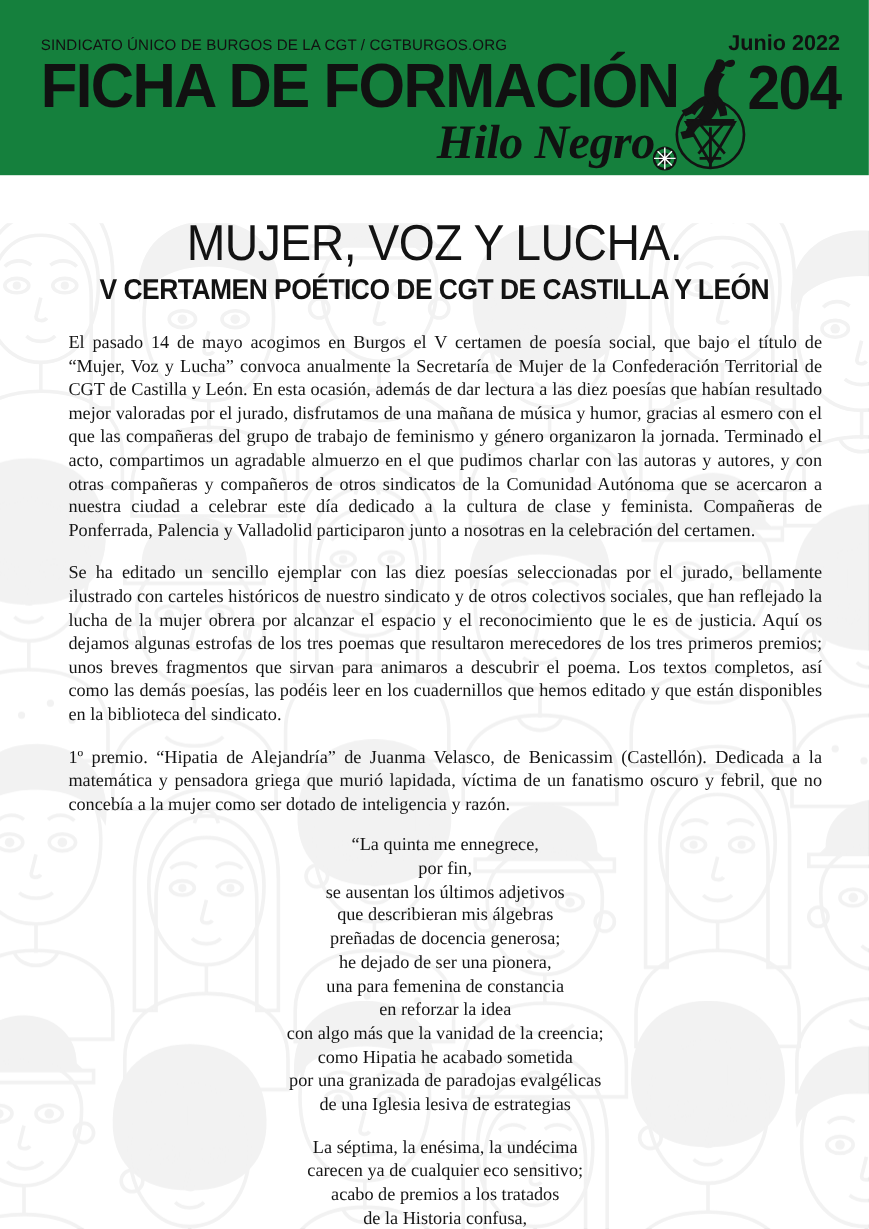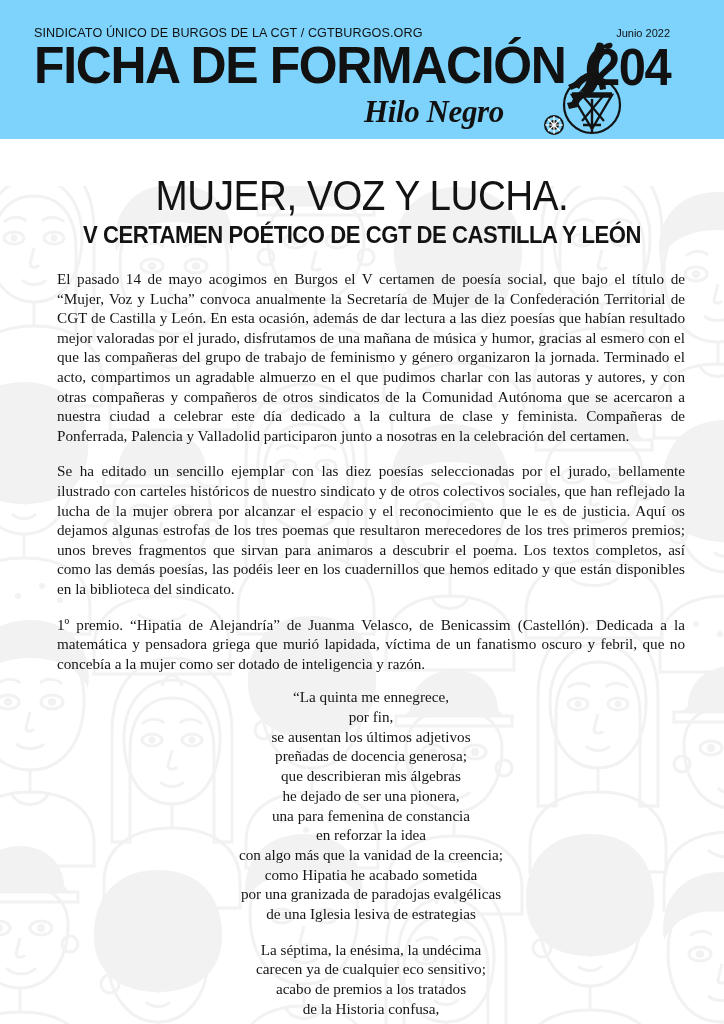--- a/index.html
+++ b/index.html
@@ -30,40 +30,40 @@
     position: absolute;
     left: 0; top: 0;
     width: 724px;
     height: 1024px;
     z-index: 2;
   }
 
   
   .masthead {
     position: relative;
-    padding: 26px 54px 0 34px;
-    background: #7dd3fc;
+    padding: 26px 24px 0 34px;
+    background: #15803d;
   }
   .masthead-top {
     display: flex;
     justify-content: space-between;
     align-items: baseline;
     font-family: "Liberation Sans", "DejaVu Sans", sans-serif;
     margin-bottom: 3px;
   }
   .mast-source {
     font-size: 12.6px;
     letter-spacing: 0.1px;
     color: #111111;
     font-weight: 400;
   }
   .mast-date {
-    font-size: 11px;
-    color: #111111;
-    font-weight: 400;
+    font-size: 18px;
+    color: #111111;
+    font-weight: 700;
   }
 
   .masthead-main {
     position: relative;
     height: 96px;
     text-align: right;
   }
   .mast-title {
     position: absolute;
     left: 0;
@@ -78,21 +78,21 @@
     transform-origin: left center;
     white-space: nowrap;
   }
   .mast-sub {
     position: absolute;
     left: 330px;
     top: 52px;
     font-family: "Liberation Serif", "DejaVu Serif", serif;
     font-style: italic;
     font-weight: 700;
-    font-size: 31px;
+    font-size: 40px;
     line-height: 34px;
     letter-spacing: -0.4px;
     color: #111111;
     white-space: nowrap;
   }
   .mast-number {
     position: absolute;
     right: 0;
     top: -4px;
     font-family: "Liberation Sans", "DejaVu Sans", sans-serif;
@@ -328,22 +328,22 @@
   <div class="body-col">
     <p class="para">El pasado 14 de mayo acogimos en Burgos el V certamen de poesía social, que bajo el título de “Mujer, Voz y Lucha” convoca anualmente la Secretaría de Mujer de la Confederación Territorial de CGT de Castilla y León. En esta ocasión, además de dar lectura a las diez poesías que habían resultado mejor valoradas por el jurado, disfrutamos de una mañana de música y humor, gracias al esmero con el que las compañeras del grupo de trabajo de feminismo y género organizaron la jornada. Terminado el acto, compartimos un agradable almuerzo en el que pudimos charlar con las autoras y autores, y con otras compañeras y compañeros de otros sindicatos de la Comunidad Autónoma que se acercaron a nuestra ciudad a celebrar este día dedicado a la cultura de clase y feminista. Compañeras de Ponferrada, Palencia y Valladolid participaron junto a nosotras en la celebración del certamen.</p>
     <p class="para">Se ha editado un sencillo ejemplar con las diez poesías seleccionadas por el jurado, bellamente ilustrado con carteles históricos de nuestro sindicato y de otros colectivos sociales, que han reflejado la lucha de la mujer obrera por alcanzar el espacio y el reconocimiento que le es de justicia. Aquí os dejamos algunas estrofas de los tres poemas que resultaron merecedores de los tres primeros premios; unos breves fragmentos que sirvan para animaros a descubrir el poema. Los textos completos, así como las demás poesías, las podéis leer en los cuadernillos que hemos editado y que están disponibles en la biblioteca del sindicato.</p>
     <p class="para tight">1º premio. “Hipatia de Alejandría” de Juanma Velasco, de Benicassim (Castellón). Dedicada a la matemática y pensadora griega que murió lapidada, víctima de un fanatismo oscuro y febril, que no concebía a la mujer como ser dotado de inteligencia y razón.</p>
 
     <div class="poem">
       <div class="stanza">
         <span class="line">“La quinta me ennegrece,</span>
         <span class="line">por fin,</span>
         <span class="line">se ausentan los últimos adjetivos</span>
+        <span class="line">que describieran mis álgebras</span>
         <span class="line">preñadas de docencia generosa;</span>
-        <span class="line">que describieran mis álgebras</span>
         <span class="line">he dejado de ser una pionera,</span>
         <span class="line">una para femenina de constancia</span>
         <span class="line">en reforzar la idea</span>
         <span class="line">con algo más que la vanidad de la creencia;</span>
         <span class="line">como Hipatia he acabado sometida</span>
         <span class="line">por una granizada de paradojas evalgélicas</span>
         <span class="line">de una Iglesia lesiva de estrategias</span>
       </div>
       <div class="stanza">
         <span class="line">La séptima, la enésima, la undécima</span>

